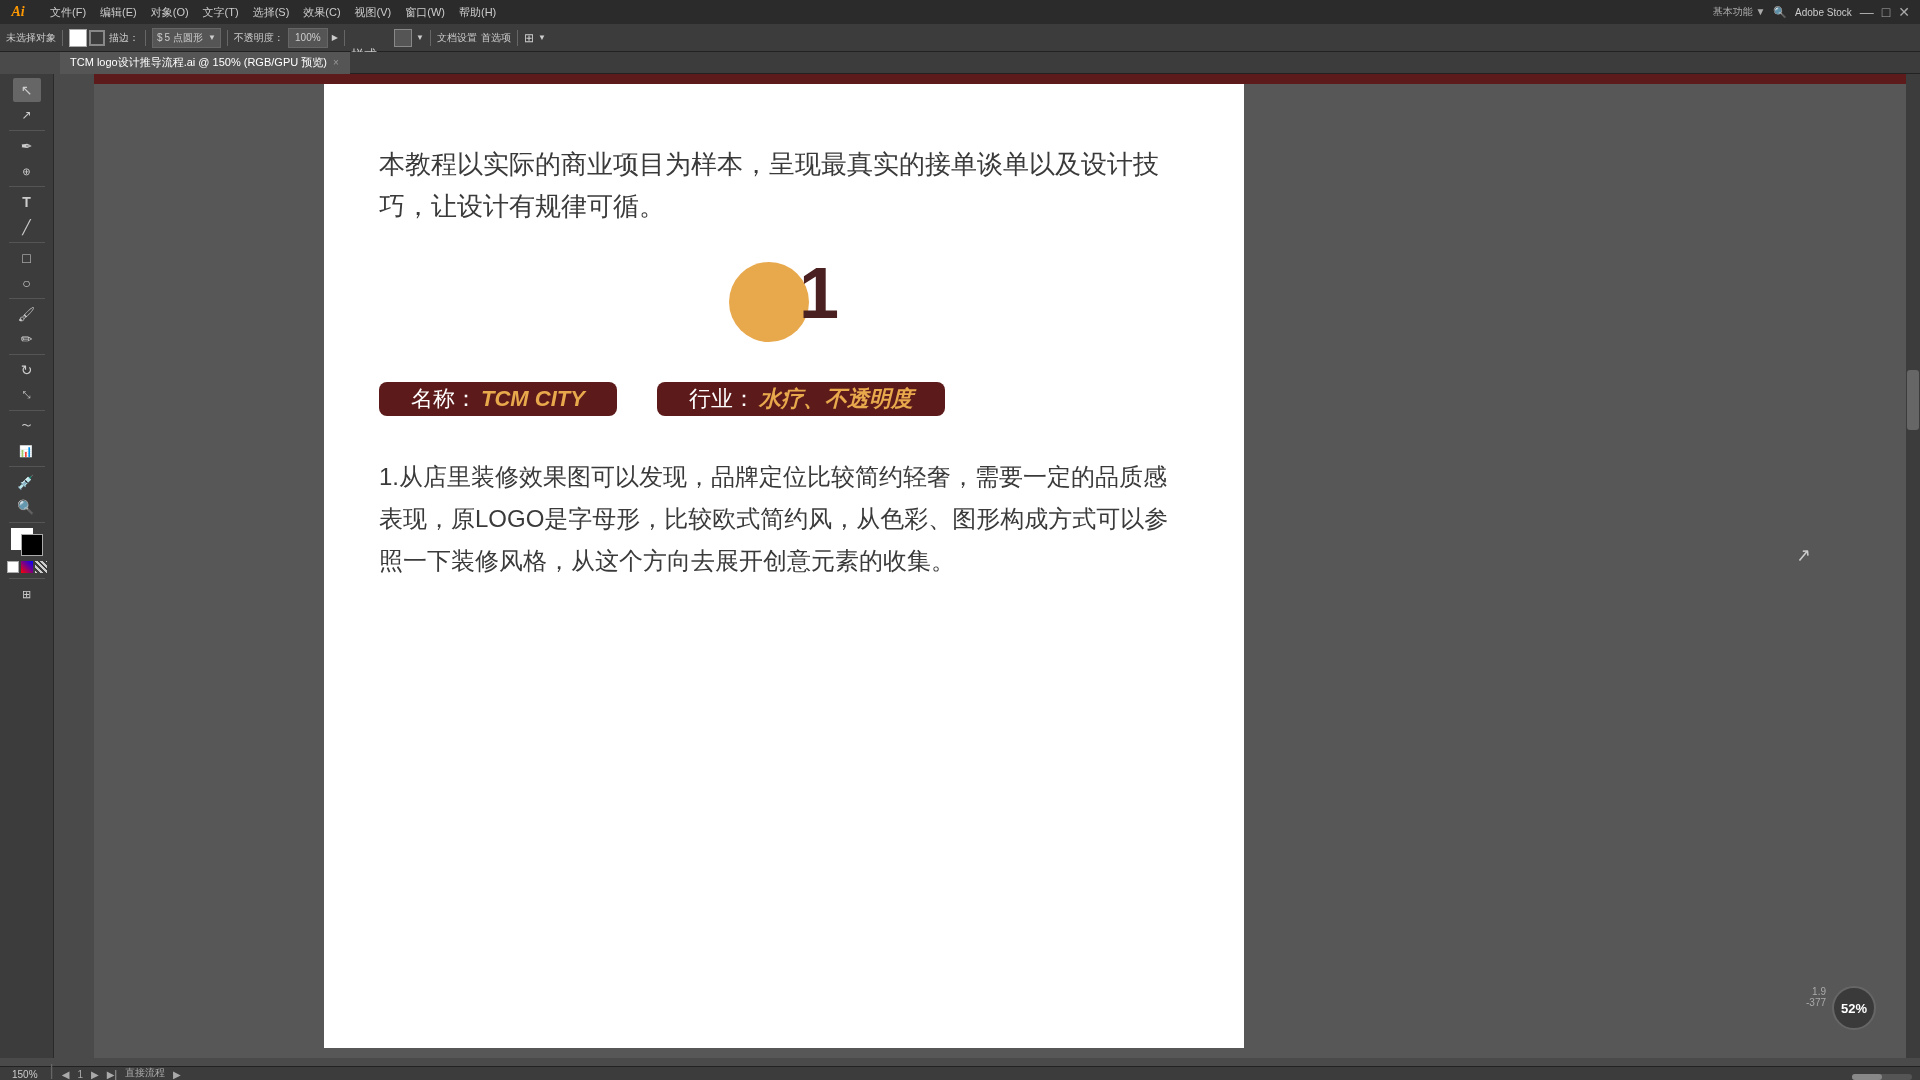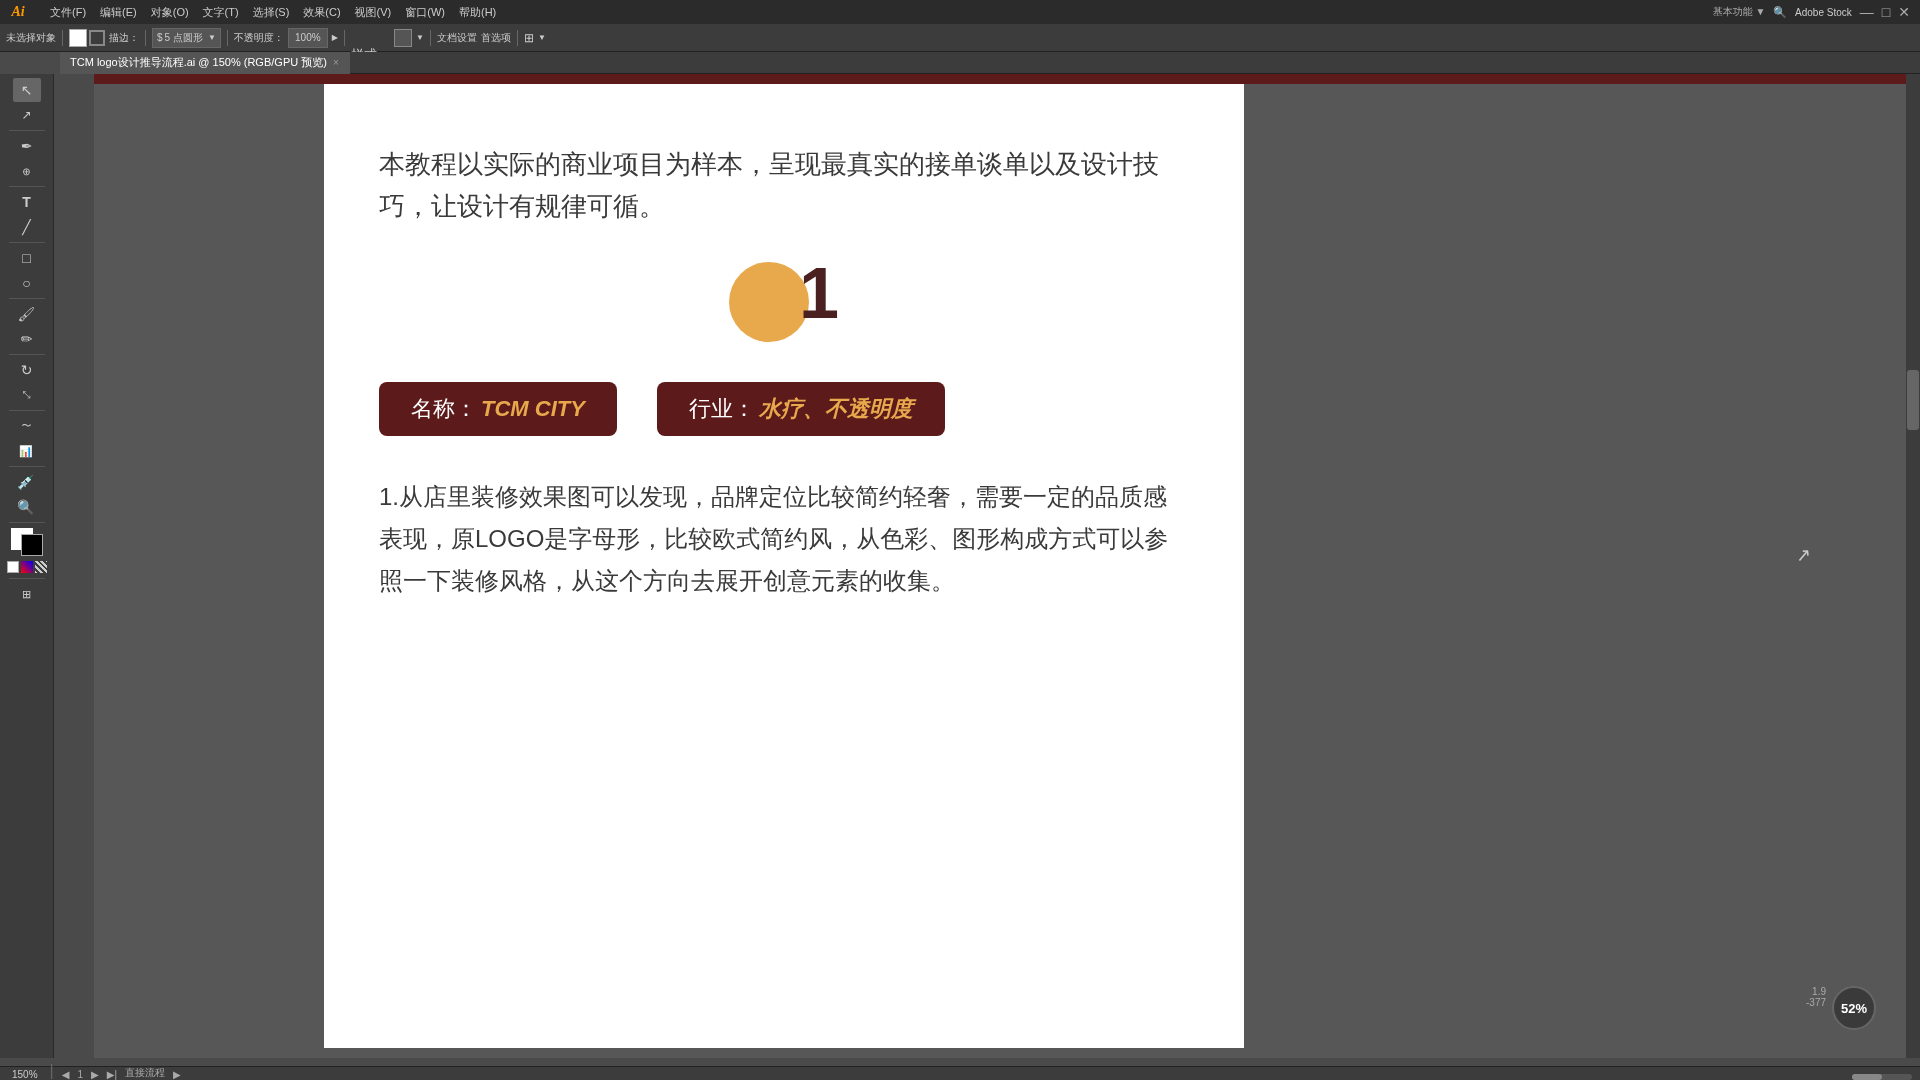--- a/index.html
+++ b/index.html
@@ -226,21 +226,21 @@
     }
 
     
     .tags-row {
       display: flex;
       gap: 40px;
       margin-bottom: 40px;
       align-items: center;
     }
     .tag-btn {
-      padding: 12px 32px;
+      padding: 2px 32px;
       border-radius: 8px;
       background: #5c1a1a;
       color: #fff;
       font-size: 22px;
       font-family: 'Microsoft YaHei', 'SimHei', sans-serif;
       display: flex;
       align-items: center;
       gap: 4px;
       border: none;
       cursor: pointer;

